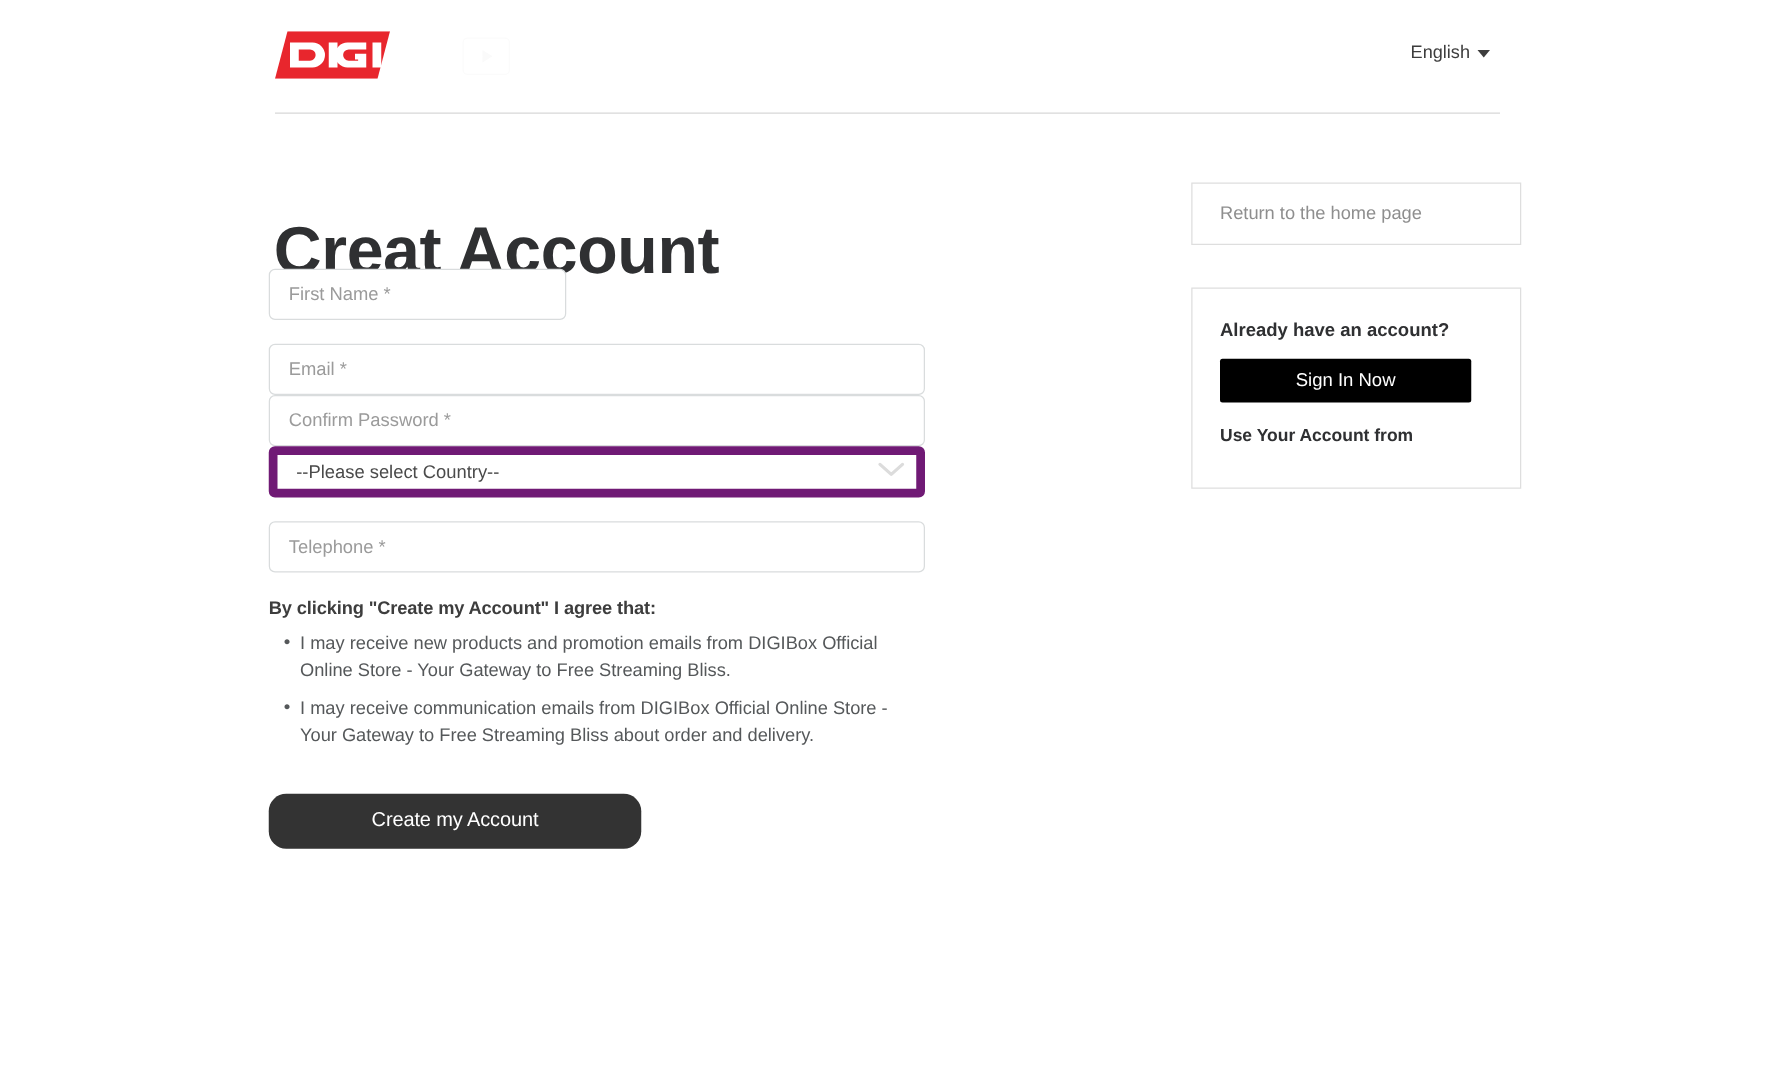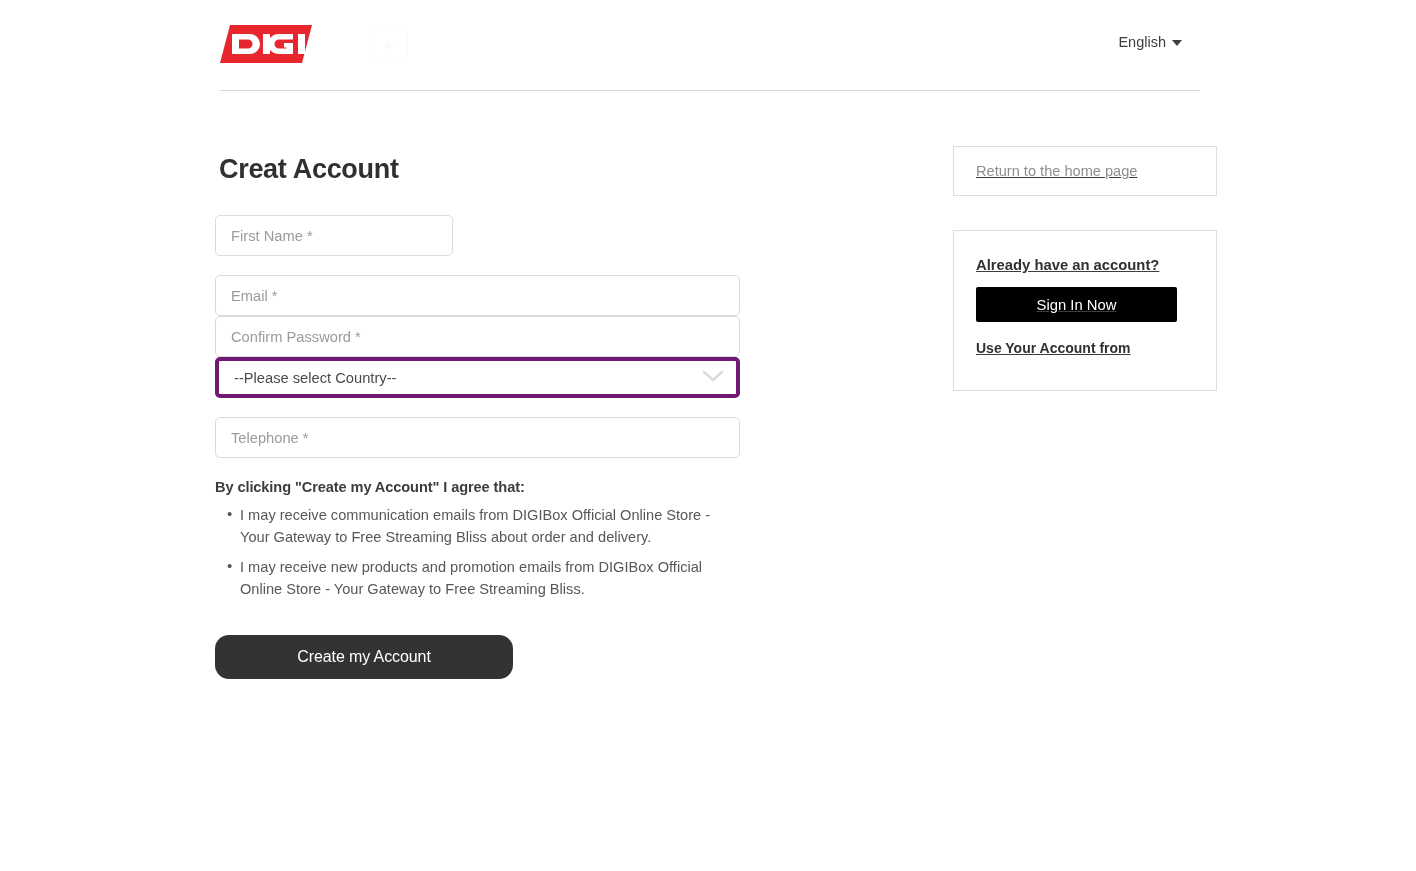--- a/index.html
+++ b/index.html
@@ -49,21 +49,21 @@
   .ghost-thumb .tri {
     width: 0; height: 0;
     border-left: 8px solid #fafafa;
     border-top: 5px solid transparent;
     border-bottom: 5px solid transparent;
     margin-left: 2px;
   }
 
   .lang {
     position: absolute;
-    right: 14px;
+    right: 4px;
     top: 32px;
     display: flex;
     align-items: center;
     gap: 6px;
     font-size: 14.5px;
     color: #3d3d3d;
     cursor: pointer;
     padding: 2px 4px;
     text-align: right;
   }
@@ -82,21 +82,21 @@
     width: 980px;
     height: 1px;
     background: #d7d7d7;
   }
 
   
   .page-title {
     position: absolute;
     left: 219px;
     top: 138px;
-    font-size: 27px;
+    font-size: 53px;
     font-weight: 600;
     color: #2f3032;
     letter-spacing: -0.3px;
     line-height: 1;
   }
 
   
   .form {
     position: absolute;
     left: 215px;
@@ -126,21 +126,21 @@
   }
   .row-names .field { width: 238px; }
 
   .field-wrap { }
 
   .select-wrap {
     position: relative;
     margin-bottom: 19px;
   }
   .select-box {
-    border: 4px solid #701a75;
+    border: 7px solid #701a75;
     border-radius: 5px;
     height: 41px;
     display: flex;
     align-items: center;
     padding: 0 15px;
     font-size: 14.7px;
     color: #4a4a4a;
     background: #fff;
     cursor: pointer;
   }
@@ -199,21 +199,20 @@
     cursor: pointer;
     letter-spacing: -0.1px;
   }
 
   
   .side {
     position: absolute;
     left: 953px;
     top: 146px;
     width: 264px;
-    text-decoration: underline;
   }
   .panel {
     border: 1px solid #dedede;
     background: #fff;
   }
   .panel-home {
     height: 50px;
     display: flex;
     align-items: center;
     padding: 0 22px;
@@ -311,22 +310,22 @@
   </div>
 
   <div class="field-wrap">
     <input class="field" type="tel" placeholder="Telephone *" style="">
   </div>
 
   
   <div class="agree">
     <div class="agree-title">By clicking "Create my Account" I agree that:</div>
     <ul>
+      <li>I may receive new products and promotion emails from DIGIBox Official Online Store - Your Gateway to Free Streaming Bliss.</li>
       <li>I may receive communication emails from DIGIBox Official Online Store - Your Gateway to Free Streaming Bliss about order and delivery.</li>
-      <li>I may receive new products and promotion emails from DIGIBox Official Online Store - Your Gateway to Free Streaming Bliss.</li>
     </ul>
   </div>
 
   <button class="submit-btn">Create my Account</button>
 </div>
 
 <div class="side">
 
   <div class="panel panel-home">
     <span>Return to the home page</span>

